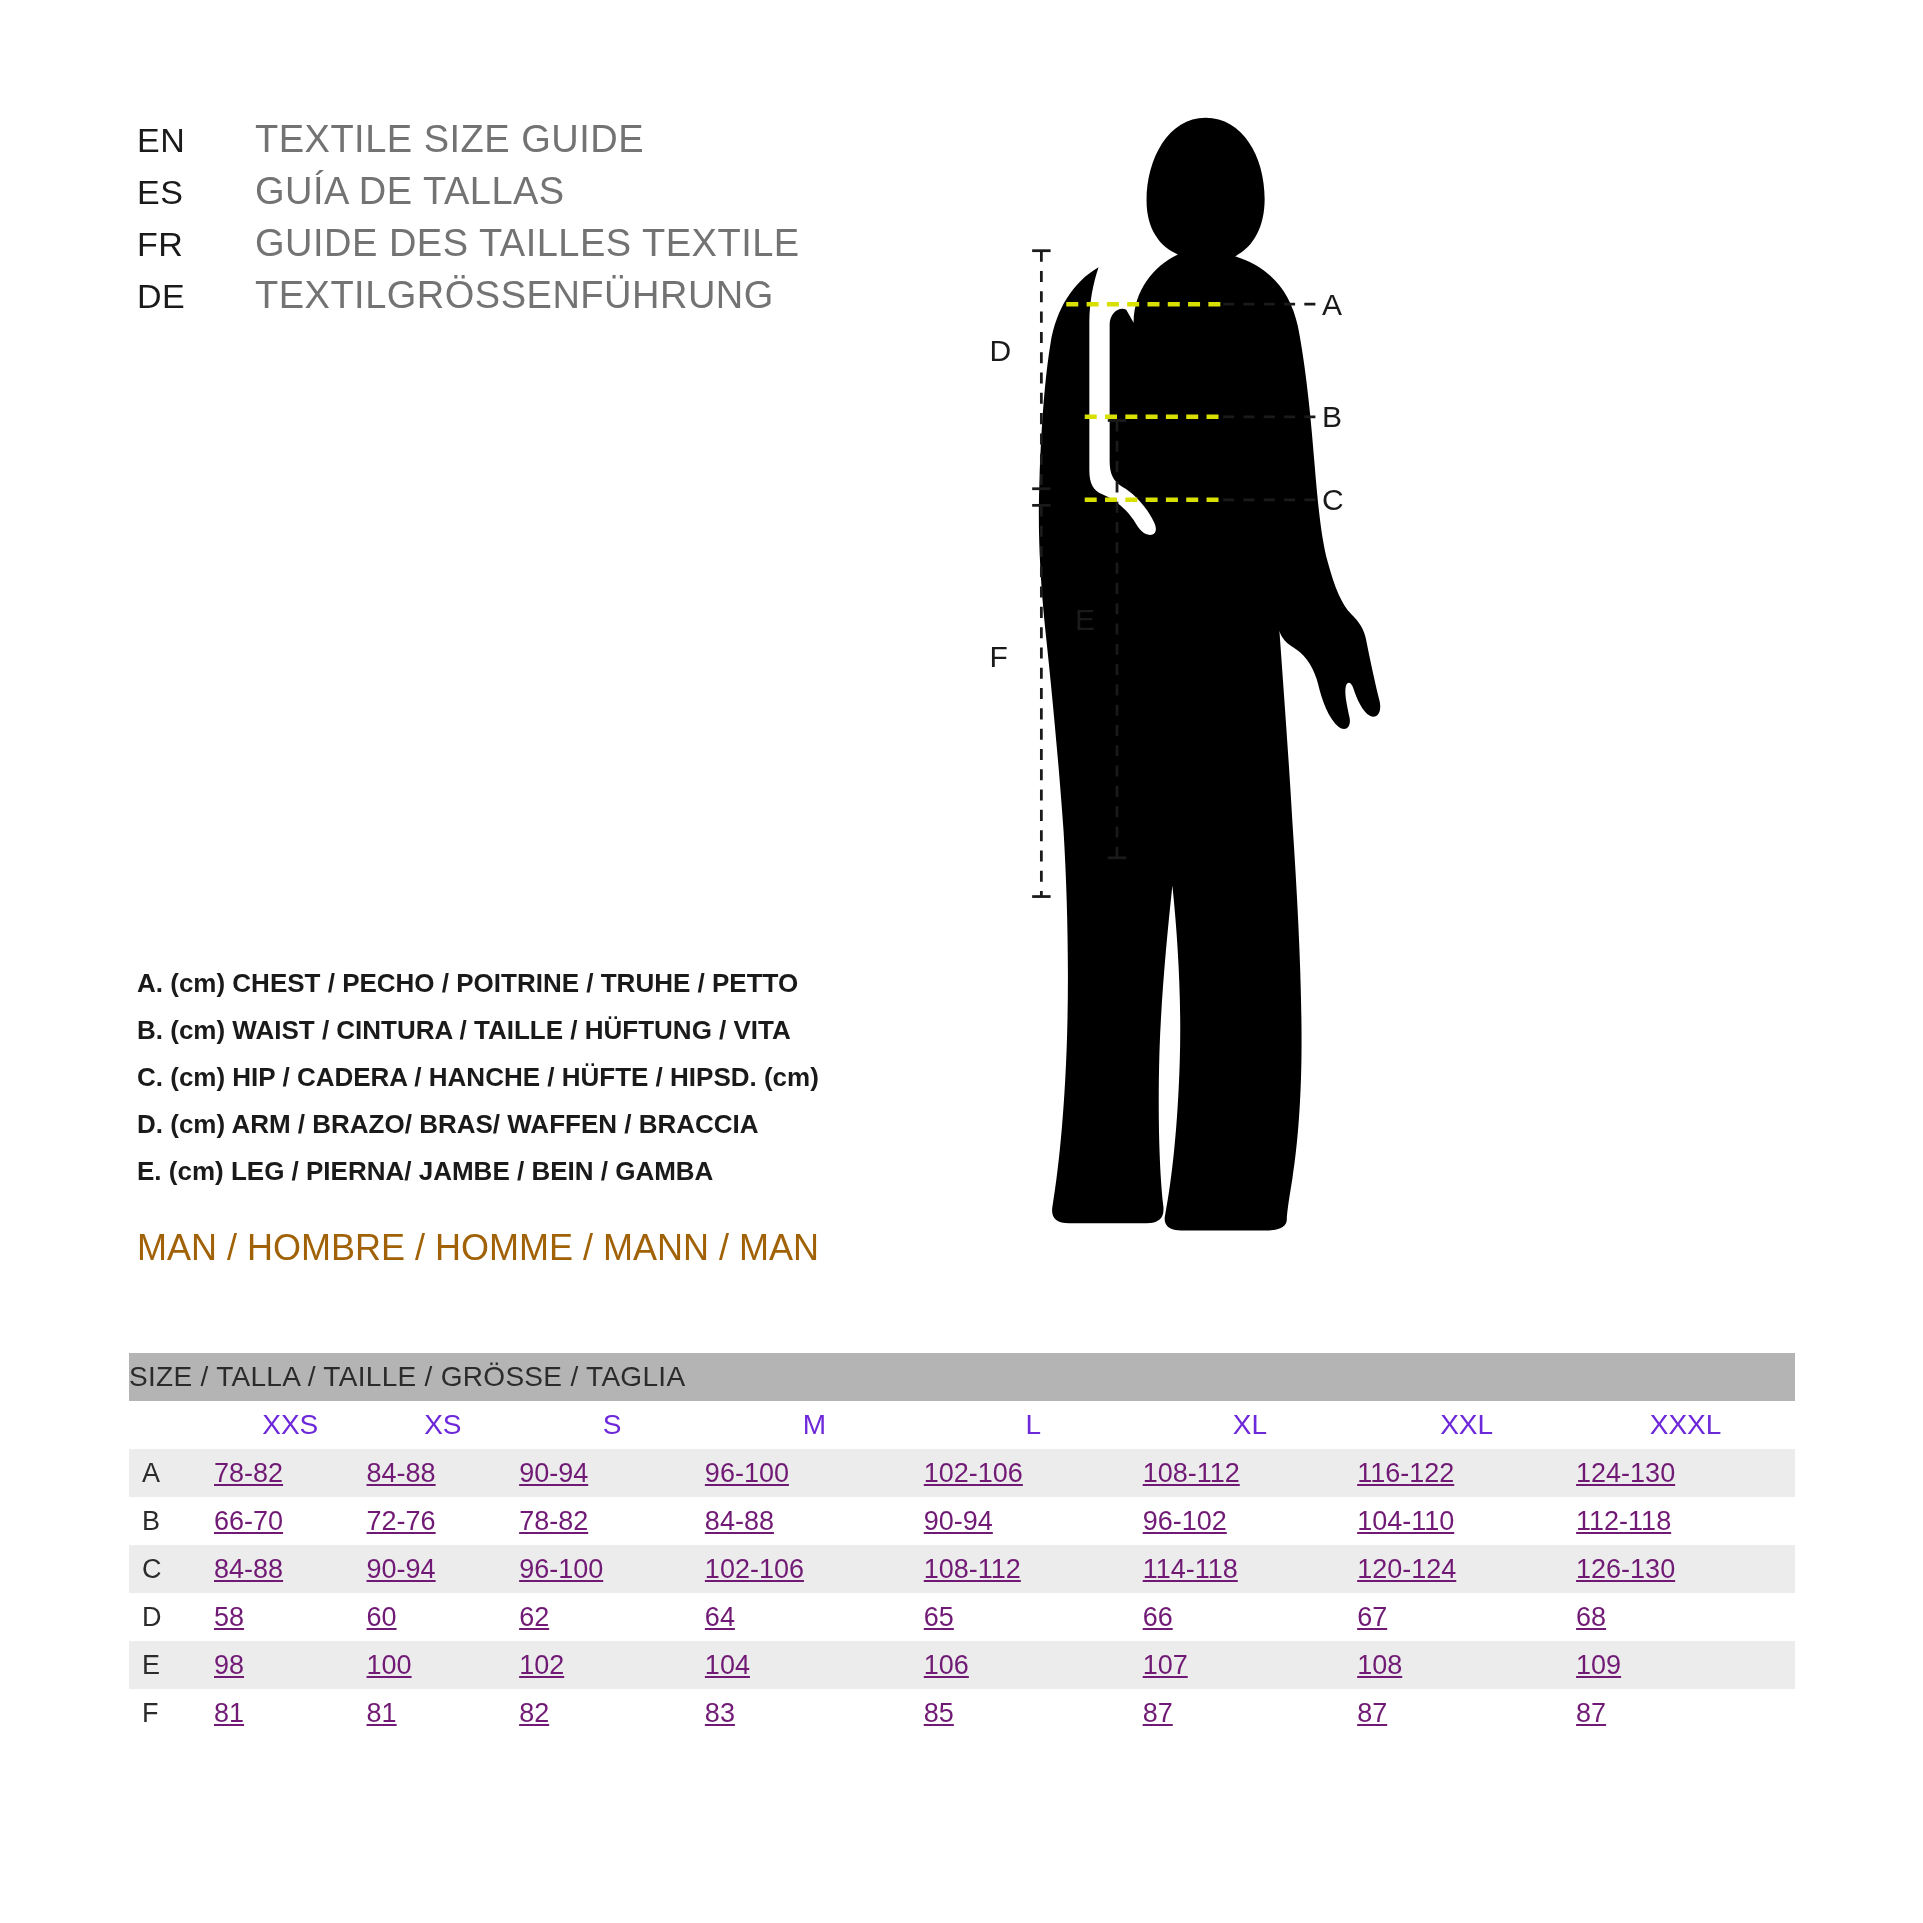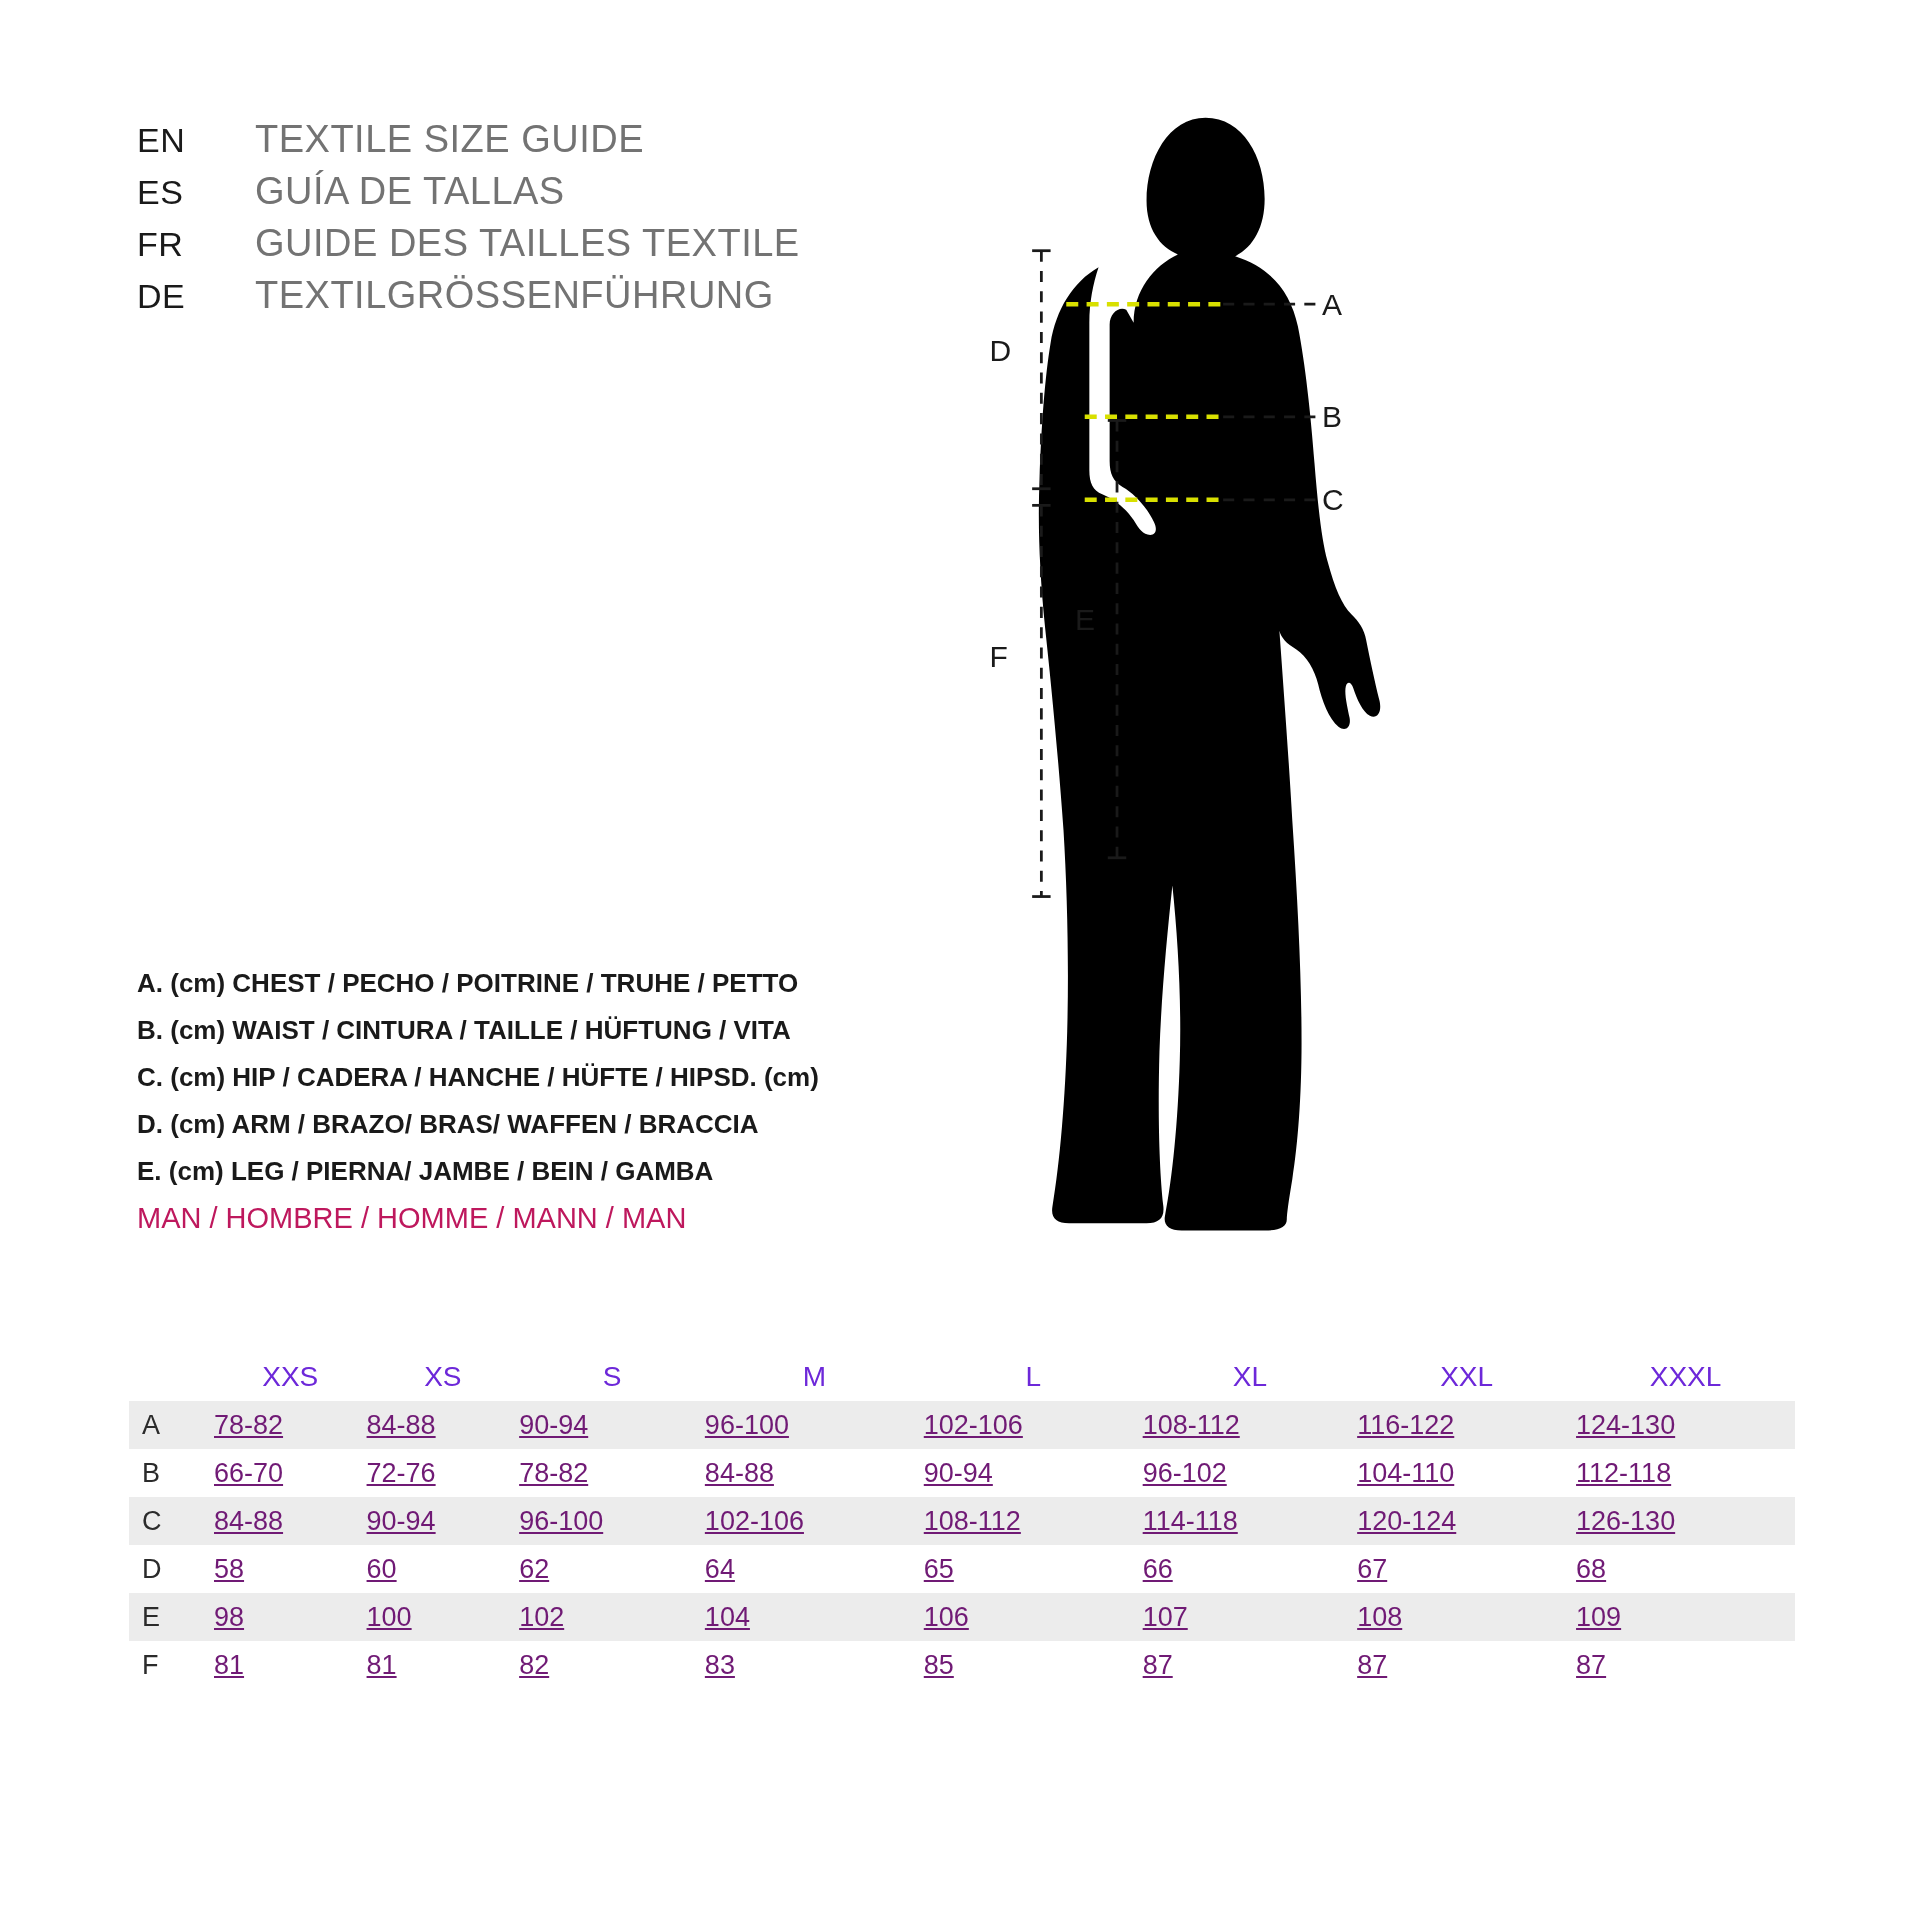--- a/index.html
+++ b/index.html
@@ -52,23 +52,23 @@
   .legend-row {
     font-size: 26px;
     line-height: 47px;
     white-space: nowrap;
     color: #1a1a1a;
     font-weight: bold;
   }
   #gender-row {
     position: absolute;
     left: 137px;
-    top: 1202px;
-    font-size: 29px;
-    color: #be185d;
+    top: 1227px;
+    font-size: 36px;
+    color: #a16207;
     white-space: nowrap;
   }
 
   
   #size-table {
     position: absolute;
     left: 129px;
     top: 1353px;
     width: 1666px;
     border-collapse: collapse;
@@ -258,20 +258,23 @@
   <div class="legend-row">B. (cm) WAIST / CINTURA / TAILLE / HÜFTUNG / VITA</div>
   <div class="legend-row">C. (cm) HIP / CADERA / HANCHE / HÜFTE / HIPSD. (cm)</div>
   <div class="legend-row">D. (cm) ARM / BRAZO/ BRAS/ WAFFEN / BRACCIA</div>
   <div class="legend-row">E. (cm) LEG / PIERNA/ JAMBE / BEIN / GAMBA</div>
 </div>
 
 <div id="gender-row">MAN / HOMBRE / HOMME / MANN / MAN</div>
 
 <table id="size-table">
   <tbody>
+    <tr class="tbl-title-row">
+      <td colspan="9">SIZE / TALLA / TAILLE / GRÖSSE / TAGLIA</td>
+    </tr>
     <tr class="tbl-head-row">
       <td class="rowlabel"></td>
       <td>XXS</td>
       <td>XS</td>
       <td>S</td>
       <td>M</td>
       <td>L</td>
       <td>XL</td>
       <td>XXL</td>
       <td>XXXL</td>

